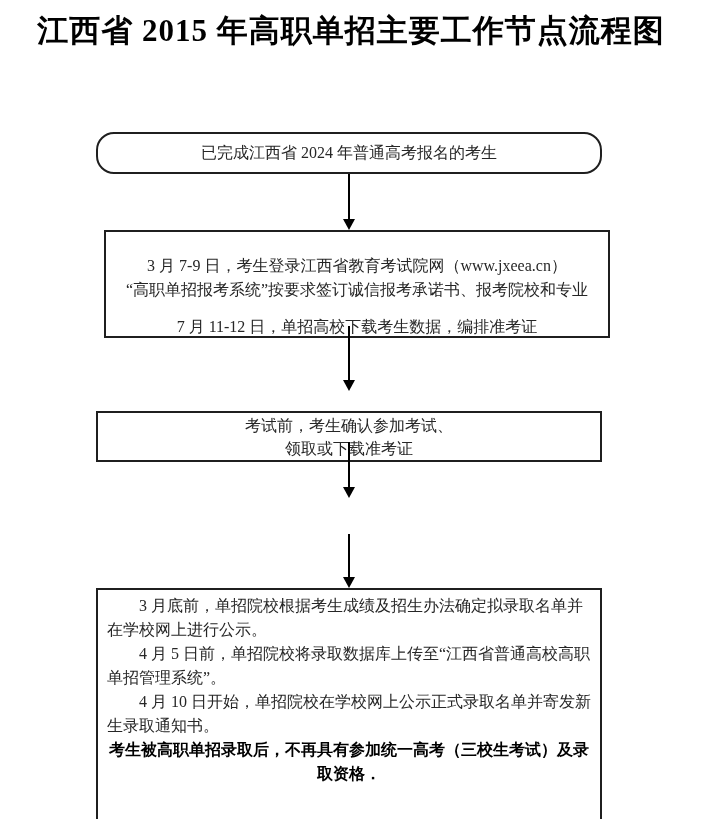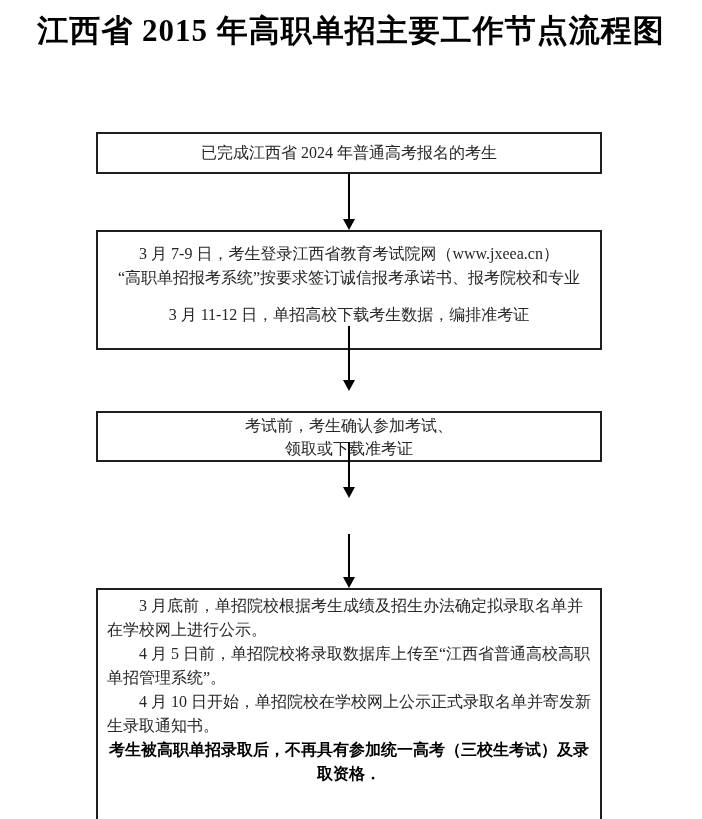--- a/index.html
+++ b/index.html
@@ -32,22 +32,22 @@
     position: absolute;
     left: 96px;
     width: 506px;
     box-sizing: border-box;
     border: 2px solid #1f1f1f;
     background: #ffffff;
     color: #262626;
     font-size: 16px;
     text-align: center;
   }
-  .box-1 { top: 132px; height: 42px; line-height: 38px; }
-  .box-2 { top: 230px; height: 120px; padding-top: 10px; line-height: 24px; }
+  .box-1 { top: 132px; height: 42px; line-height: 38px; border-radius: 18px; }
+  .box-2 { top: 230px; height: 108px; padding-top: 22px; line-height: 24px; margin-left: 8px; }
   .box-2 .line-3 { margin-top: 13px; }
   .box-3 {
     top: 411px; height: 51px;
     display: flex; flex-direction: column; justify-content: center;
     line-height: 23px;
   }
   .box-4 { top: 498px; height: 36px; line-height: 32px; }
   .box-5 {
     top: 588px; height: 238px;
     text-align: left;
@@ -102,21 +102,21 @@
   </div>
 
   <div class="arrow arrow-1">
     <div class="arrow-line"></div>
     <div class="arrow-head"></div>
   </div>
 
   <div class="flow-box box-2">
     <div class="line-1">3 月 7-9 日，考生登录江西省教育考试院网（www.jxeea.cn）</div>
     <div class="line-2">“高职单招报考系统”按要求签订诚信报考承诺书、报考院校和专业</div>
-    <div class="line-3">3 月 11-12 日，单招高校下载考生数据，编排准考证</div>
+    <div class="line-3">7 月 11-12 日，单招高校下载考生数据，编排准考证</div>
   </div>
 
   <div class="arrow arrow-2">
     <div class="arrow-line"></div>
     <div class="arrow-head"></div>
   </div>
 
   <div class="flow-box box-3">
     <div>考试前，考生确认参加考试、</div>
     <div>领取或下载准考证</div>

